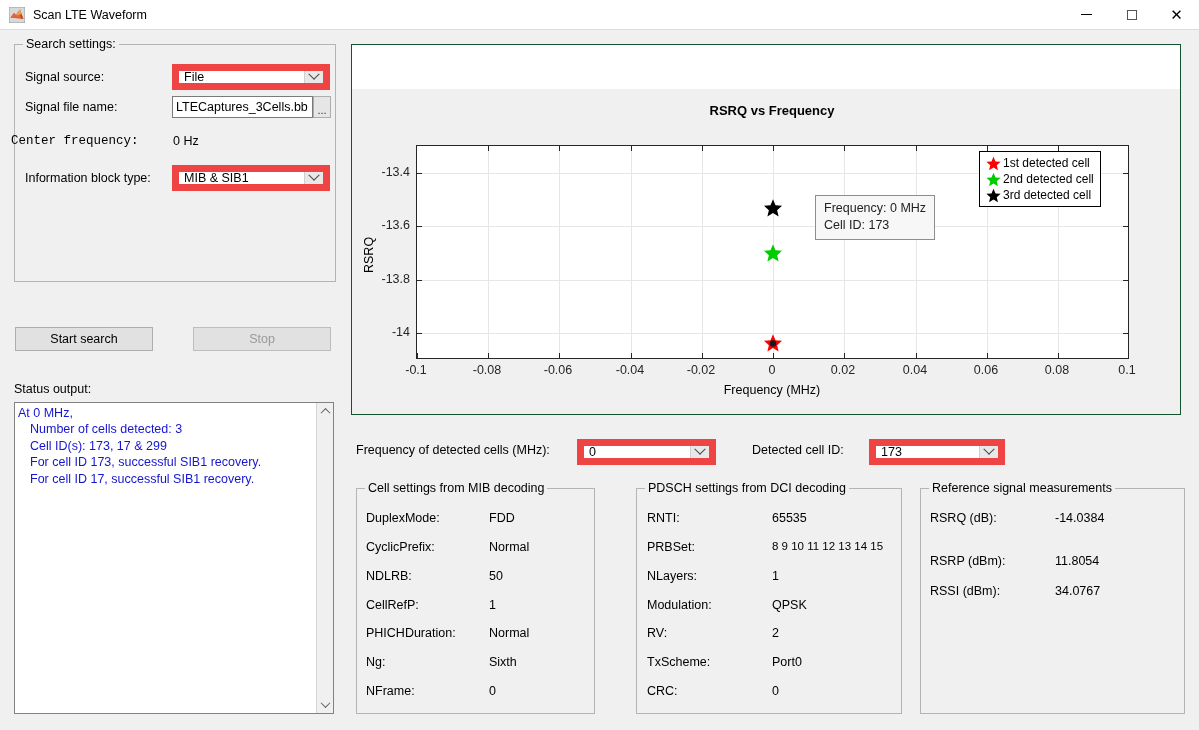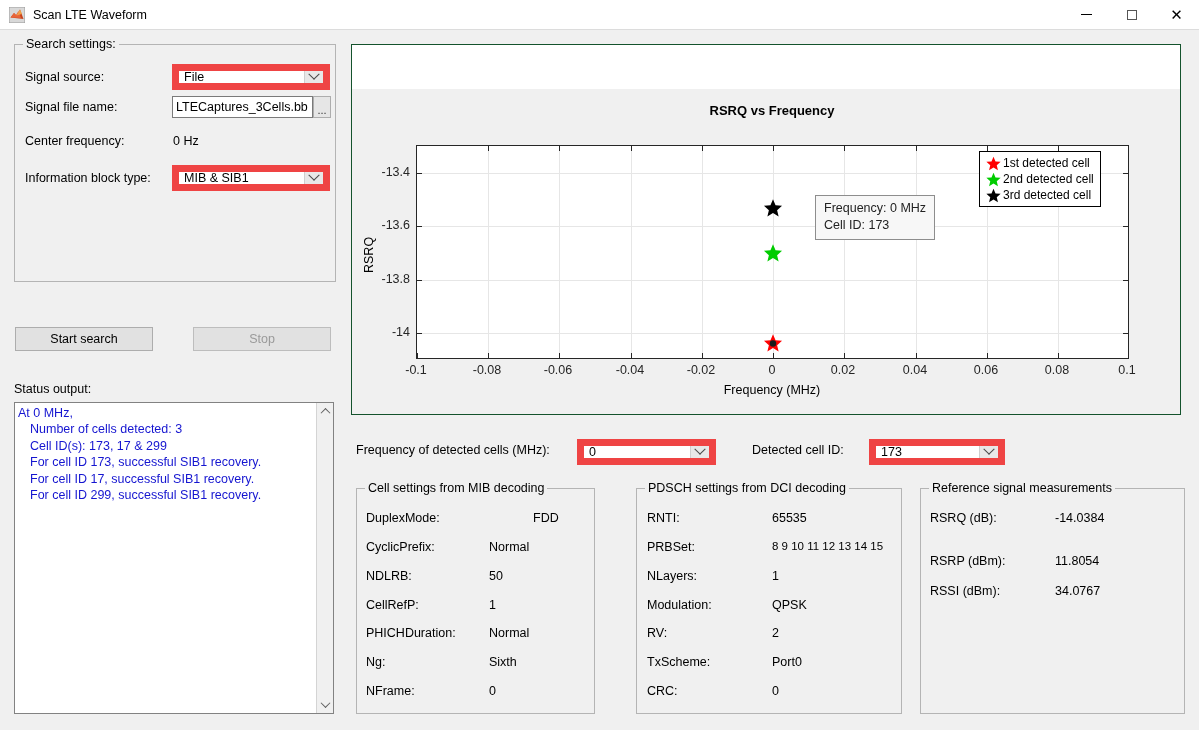--- a/index.html
+++ b/index.html
@@ -193,21 +193,21 @@
 </div>
 
 <div class="lbl" style="left:25px; top:100px;">Signal file name:</div>
 <div class="tinput" style="left:172px; top:96px; width:141px; height:22px;">
   <span>LTECaptures_3Cells.bb</span>
 </div>
 <div class="browse" style="left:313px; top:96px; width:18px; height:22px;">
   <span>...</span>
 </div>
 
-<div class="lbl" style="left:25px; top:134px;">Center frequency:</div>
+<div class="lbl" style="left:11px; top:134px;font-family:Liberation Mono, monospace;">Center frequency:</div>
 <div class="val" style="left:173px; top:134px;">0 Hz</div>
 
 <div class="lbl" style="left:25px; top:171px;">Information block type:</div>
 <div class="combo" style="left:172px; top:165px; width:158px; height:26px;">
   <div class="ctext">MIB &amp; SIB1</div>
   <div class="arrow"></div>
 </div>
 
 <div class="pbtn" style="left:15px; top:327px; width:138px; height:24px;">
   <span>Start search</span>
@@ -217,21 +217,20 @@
 </div>
 
 <div class="lbl" style="left:14px; top:382px;">Status output:</div>
 <div class="statusbox" style="left:14px; top:402px; width:320px; height:312px;">
   <div class="lines">
     <div>At 0 MHz,</div>
     <div class="ind">Number of cells detected: 3</div>
     <div class="ind">Cell ID(s): 173, 17 &amp; 299</div>
     <div class="ind">For cell ID 173, successful SIB1 recovery.</div>
     <div class="ind">For cell ID 17, successful SIB1 recovery.</div>
-    <div class="ind">For cell ID 299, successful SIB1 recovery.</div>
   </div>
   <div class="vscroll">
     <div class="ar up">
         <div class="chev up"></div>
       </div>
     <div class="ar dn">
         <div class="chev dn"></div>
       </div>
   </div>
 </div>
@@ -376,21 +375,21 @@
 <div class="lbl" style="left:752px; top:443px;">Detected cell ID:</div>
 <div class="combo" style="left:869px; top:439px; width:136px; height:26px;">
   <div class="ctext">173</div>
   <div class="arrow"></div>
 </div>
 
 <div class="group" style="left:356px; top:488px; width:239px; height:226px;">
   <div class="legend">Cell settings from MIB decoding</div>
 </div>
 <div class="lbl" style="left:366px; top:511px;">DuplexMode:</div>
-<div class="val" style="left:489px; top:511px;margin-left:44px;">FDD</div>
+<div class="val" style="left:489px; top:511px;">FDD</div>
 <div class="lbl" style="left:366px; top:540px;">CyclicPrefix:</div>
 <div class="val" style="left:489px; top:540px;">Normal</div>
 <div class="lbl" style="left:366px; top:569px;">NDLRB:</div>
 <div class="val" style="left:489px; top:569px;">50</div>
 <div class="lbl" style="left:366px; top:598px;">CellRefP:</div>
 <div class="val" style="left:489px; top:598px;">1</div>
 <div class="lbl" style="left:366px; top:626px;">PHICHDuration:</div>
 <div class="val" style="left:489px; top:626px;">Normal</div>
 <div class="lbl" style="left:366px; top:655px;">Ng:</div>
 <div class="val" style="left:489px; top:655px;">Sixth</div>

